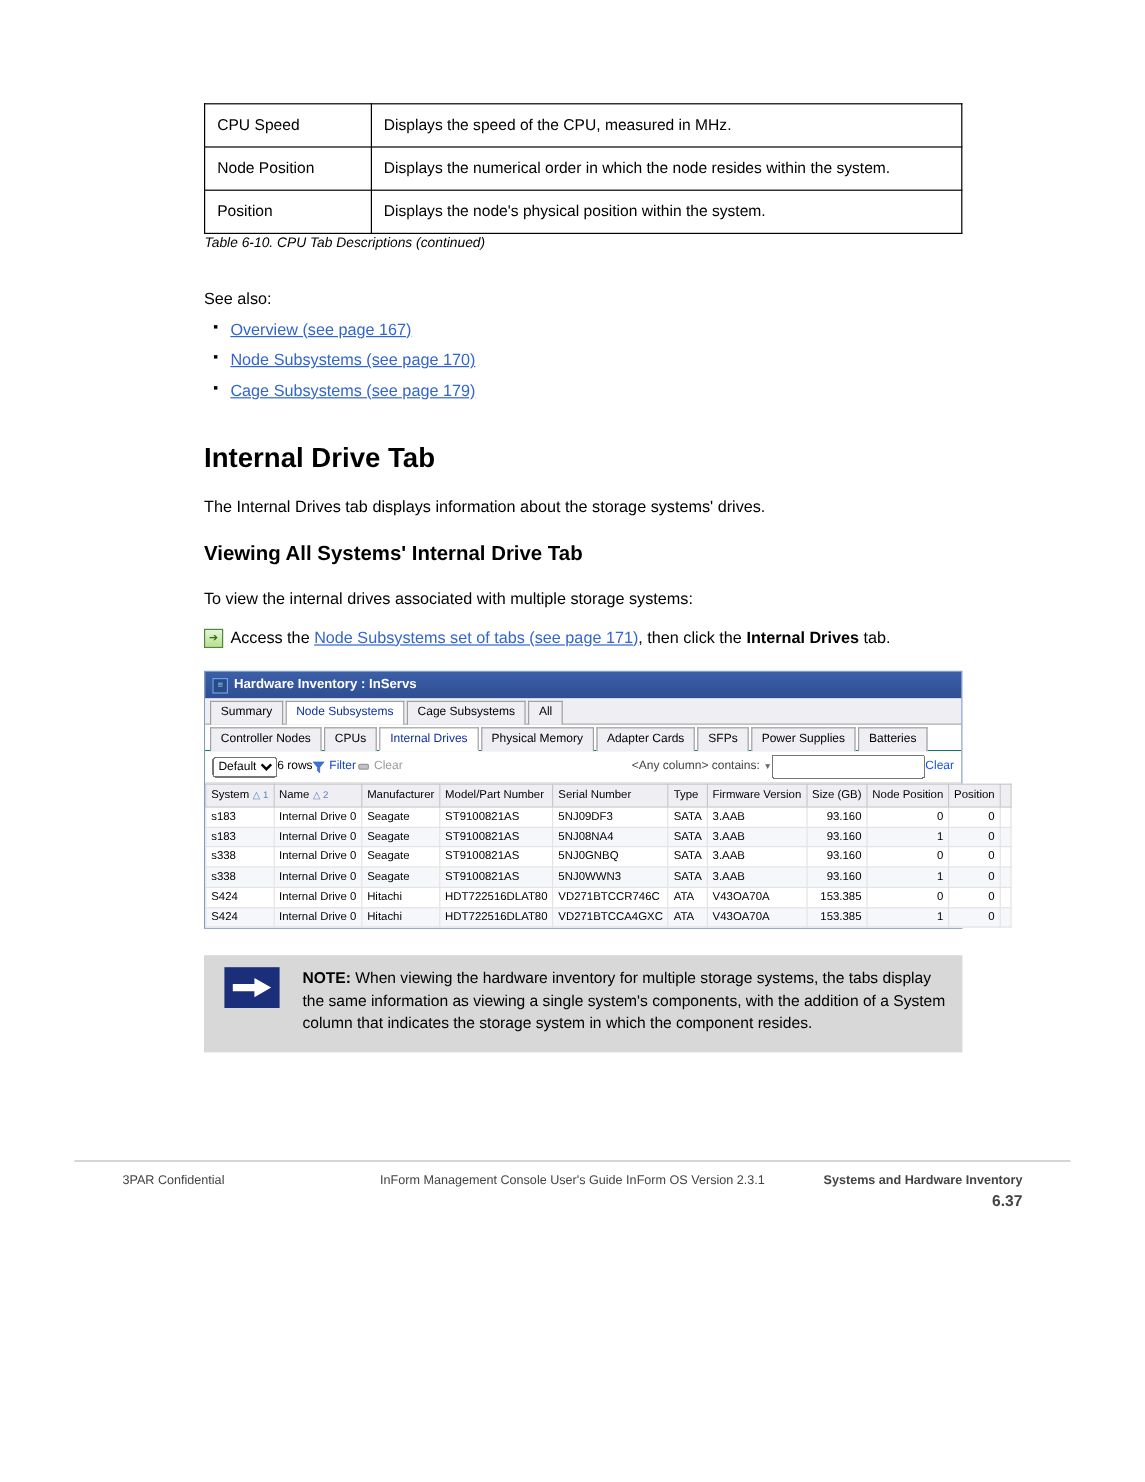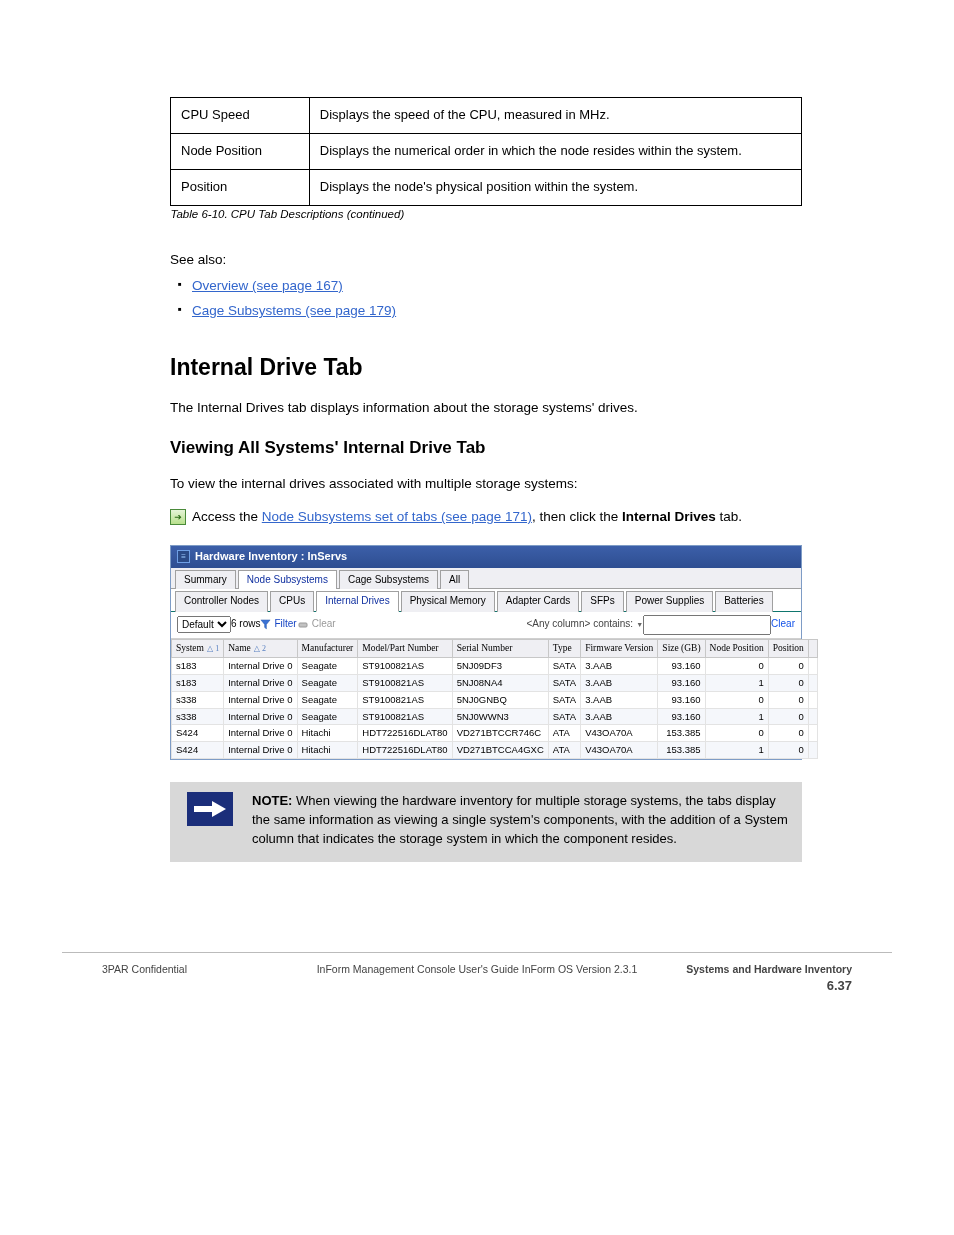--- a/index.html
+++ b/index.html
@@ -5,21 +5,21 @@
   body {
     font-family: Arial, Helvetica, sans-serif;
     font-size: 13px;
     color: #000;
     margin: 0;
     padding: 0;
     background: #fff;
   }
   .page {
     width: 830px;
-    margin: 15px auto;
+    margin: 4px auto;
     position: relative;
     padding-top: 82px;
   }
   .body-text {
     padding: 0 90px 0 108px;
     font-size: 13.5px;
     line-height: 1.45;
   }
 
   
@@ -136,21 +136,20 @@
     background: #fff;
   }
   table.grid th {
     background: #efeff3;
     border: 1px solid #c7c7c7;
     font-weight: normal;
     font-size: 9.5px;
     padding: 2px 4px;
     text-align: left;
     white-space: nowrap;
-    font-family: Liberation Serif, serif;
   }
   table.grid th .sort { color:#5a82c2; font-size:8px; margin-left:3px;}
   table.grid td {
     border: 1px solid #e3e3e3;
     padding: 1px 4px;
     font-size: 9.5px;
     white-space: nowrap;
   }
   table.grid tr.alt td { background: #f5f7fb; }
   table.grid td.num { text-align: right; }
@@ -217,20 +216,21 @@
           </tr>
       <tr class="caption-row">
             <td colspan="2" class="caption">Table 6-10.  CPU Tab Descriptions (continued)</td>
           </tr>
     </tbody>
       </table>
 
     <div class="see-also">See also:</div>
     <ul class="sa-list">
       <li><a class="link">Overview (see page 167)</a></li>
+      <li><a class="link">Node Subsystems (see page 170)</a></li>
       <li><a class="link">Cage Subsystems (see page 179)</a></li>
     </ul>
 
     <h2 class="section">Internal Drive Tab</h2>
     <p>The Internal Drives tab displays information about the storage systems' drives.</p>
 
     <h3 class="sub">Viewing All Systems' Internal Drive Tab</h3>
     <p>To view the internal drives associated with multiple storage systems:</p>
 
     <div class="step-row">

